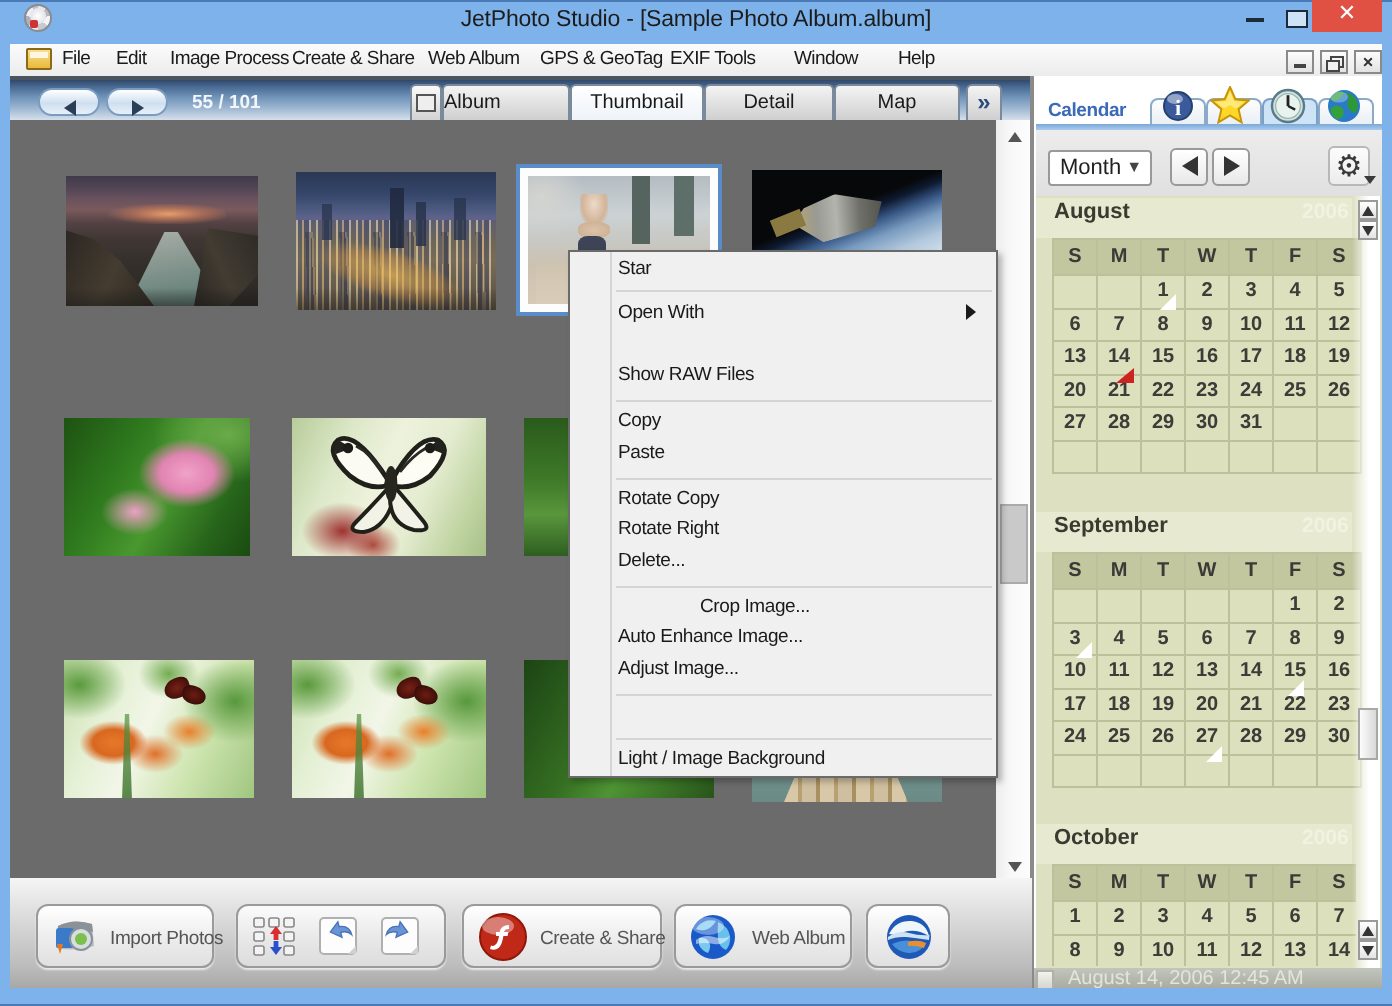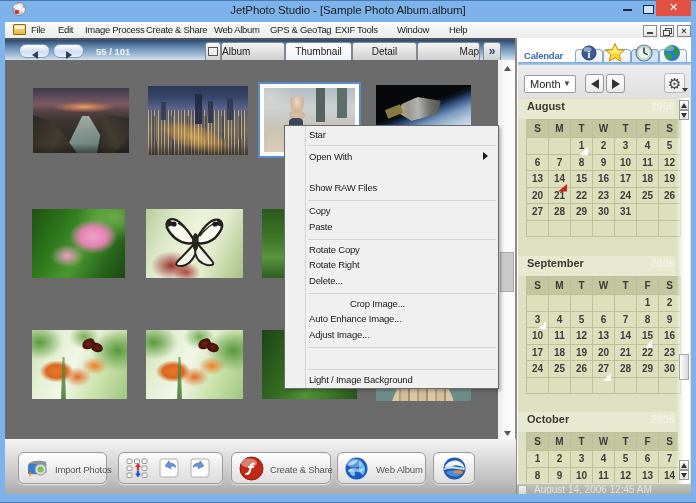--- a/index.html
+++ b/index.html
@@ -52,21 +52,21 @@
 <div class="abs" style="left:19px;top:44px;width:31px;height:14px;border-radius:7px;background:linear-gradient(#ffffff,#cfdff0 55%,#e8f0f8);border:1px solid #7a9cc0;box-sizing:border-box;text-align:center;"><span style="display:inline-block;width:0;height:0;border-top:4px solid transparent;border-bottom:4px solid transparent;border-right:6px solid #2a3e55;margin-top:2px;"></span></div>
 <div class="abs" style="left:53px;top:44px;width:31px;height:14px;border-radius:7px;background:linear-gradient(#ffffff,#cfdff0 55%,#e8f0f8);border:1px solid #7a9cc0;box-sizing:border-box;text-align:center;"><span style="display:inline-block;width:0;height:0;border-top:4px solid transparent;border-bottom:4px solid transparent;border-left:6px solid #2a3e55;margin-top:2px;"></span></div>
 <div class="abs" style="left:96px;top:46px;font-size:9.5px;font-weight:bold;color:#f2f6fb;">55 / 101</div>
 
 <div class="abs" style="left:205px;top:42px;width:16px;height:18px;border-radius:3px 3px 0 0;background:linear-gradient(#fafafa,#d2d2d2);border:1px solid #7a8a9a;border-bottom:none;box-sizing:border-box;">
     <span style="display:block;margin:4px auto 0;width:8px;height:7px;border:1px solid #555;background:#eee;"></span>
   </div>
 <div class="abs" style="left:221px;top:42px;width:64px;height:18px;border-radius:3px 3px 0 0;background:linear-gradient(#f4f4f4,#cfcfcf);border:1px solid #7a8a9a;border-bottom:none;box-sizing:border-box;font-size:10px;color:#1a1a1a;line-height:17px;">Album</div>
 <div class="abs" style="left:285px;top:42px;width:67px;height:18px;border-radius:3px 3px 0 0;background:linear-gradient(#ffffff,#eef3f8);border:1px solid #7a8a9a;border-bottom:none;box-sizing:border-box;text-align:center;font-size:10px;color:#1a1a1a;line-height:17px;">Thumbnail</div>
 <div class="abs" style="left:352px;top:42px;width:65px;height:18px;border-radius:3px 3px 0 0;background:linear-gradient(#f4f4f4,#cfcfcf);border:1px solid #7a8a9a;border-bottom:none;box-sizing:border-box;text-align:center;font-size:10px;color:#1a1a1a;line-height:17px;">Detail</div>
-<div class="abs" style="left:417px;top:42px;width:63px;height:18px;border-radius:3px 3px 0 0;background:linear-gradient(#f4f4f4,#cfcfcf);border:1px solid #7a8a9a;border-bottom:none;box-sizing:border-box;text-align:right;font-size:10px;color:#1a1a1a;line-height:17px;">Map</div>
+<div class="abs" style="left:417px;top:42px;width:63px;height:18px;border-radius:3px 3px 0 0;background:linear-gradient(#f4f4f4,#cfcfcf);border:1px solid #7a8a9a;border-bottom:none;box-sizing:border-box;text-align:center;font-size:10px;color:#1a1a1a;line-height:17px;">Map</div>
 <div class="abs" style="left:483px;top:42px;width:18px;height:18px;border-radius:3px 3px 0 0;background:linear-gradient(#f4f4f4,#cfcfcf);border:1px solid #7a8a9a;border-bottom:none;box-sizing:border-box;text-align:center;font-size:12px;color:#2a4a7a;line-height:16px;font-weight:bold;">»</div>
 
 <div class="abs" style="left:5px;top:60px;width:493px;height:379px;background:#6b6b6b;"></div>
 
 <div id="photos">
 
 <div class="abs" style="left:33px;top:88px;width:96px;height:65px;overflow:hidden;background:linear-gradient(180deg,#3e3a4a 0%,#544656 10%,#6a525e 18%,#7a5a5c 26%,#544244 36%,#403734 48%,#332e2a 70%,#2a2724 100%);">
 <div class="abs" style="left:20px;top:14px;width:60px;height:10px;background:radial-gradient(ellipse 52% 55% at 52% 50%, rgba(250,170,110,.85), rgba(220,130,90,.5) 55%, rgba(150,90,90,0) 100%);"></div>
 <div class="abs" style="left:30px;top:28px;width:48px;height:37px;background:linear-gradient(170deg,#d0dcd4,#a4beb6 45%,#7aa29a 85%);clip-path:polygon(40% 0,54% 0,100% 100%,2% 100%);opacity:.72;"></div>
 <div class="abs" style="left:0;top:24px;width:44px;height:41px;background:linear-gradient(115deg,#2a2622,#443c30 55%,#2c2822);clip-path:polygon(0 8%,30% 18%,62% 45%,100% 100%,0 100%);"></div>

